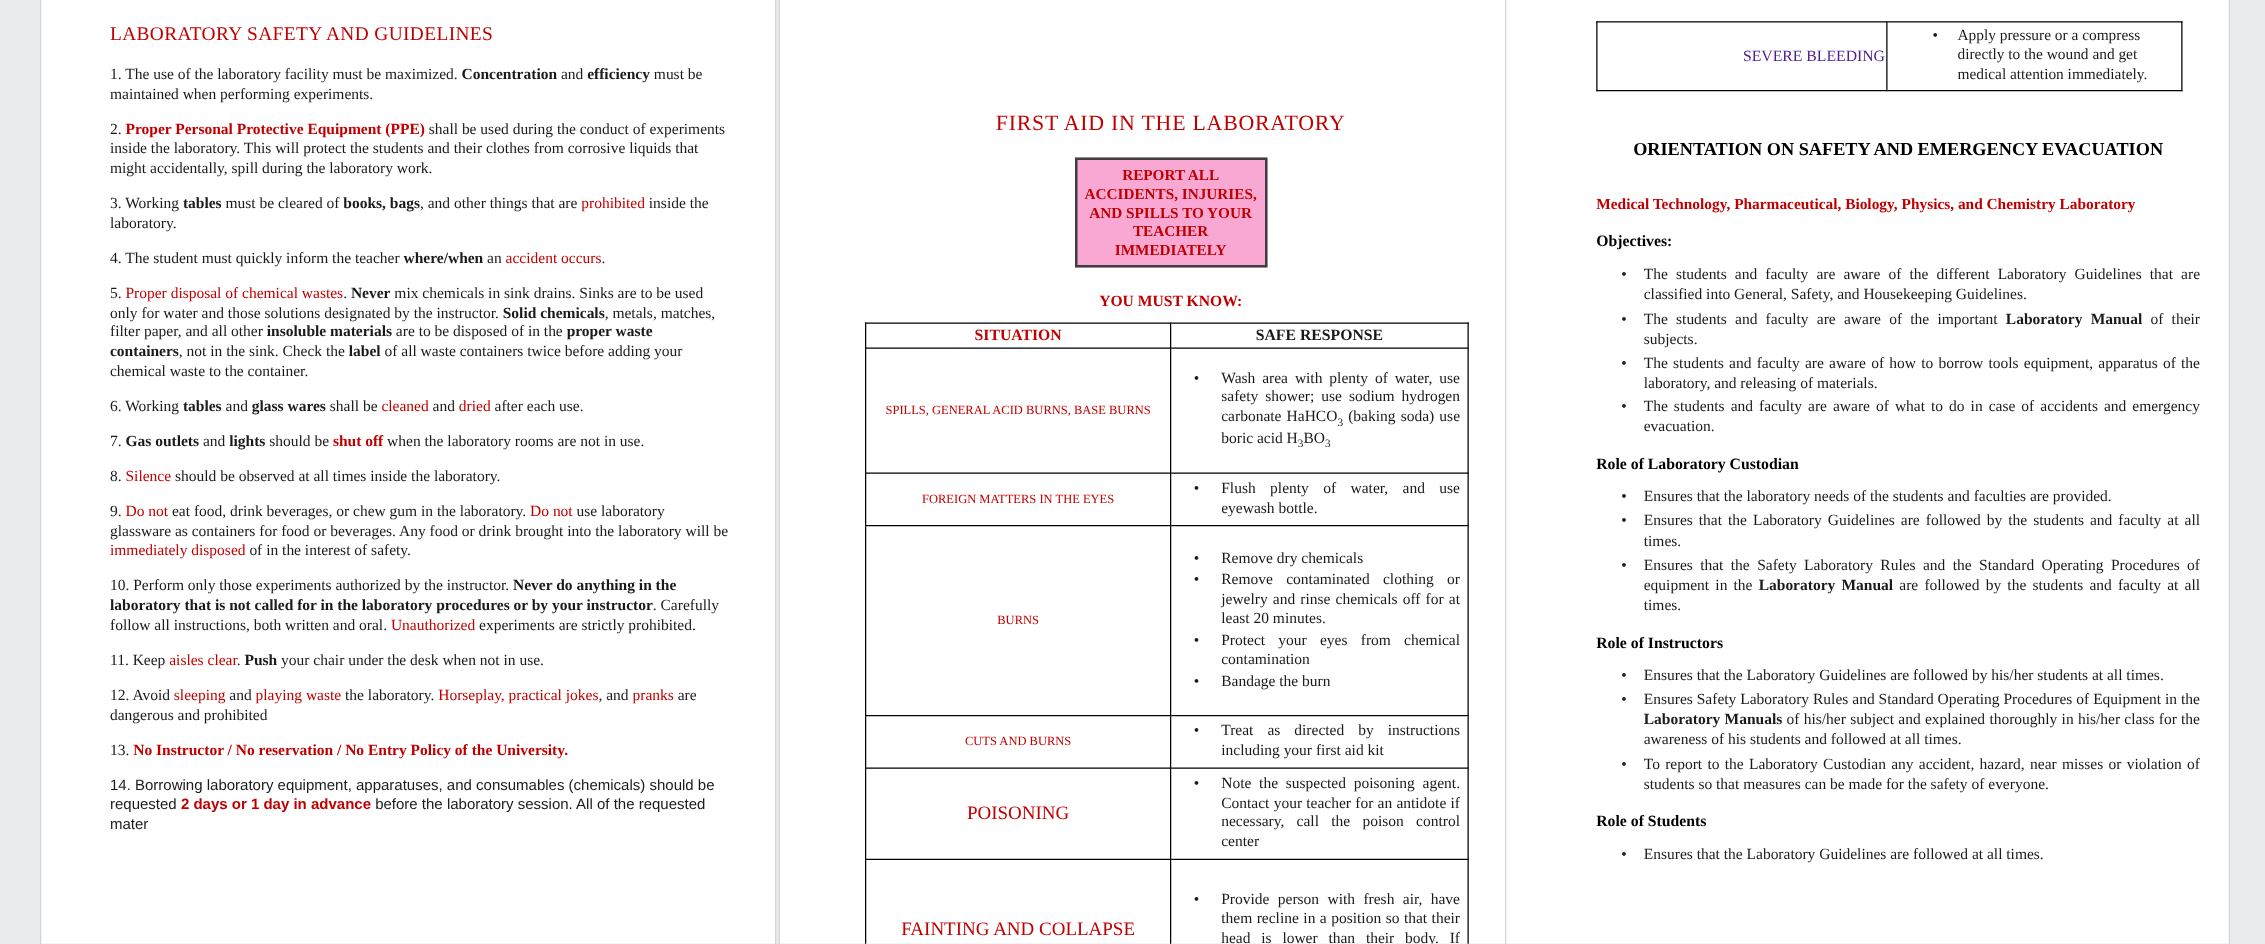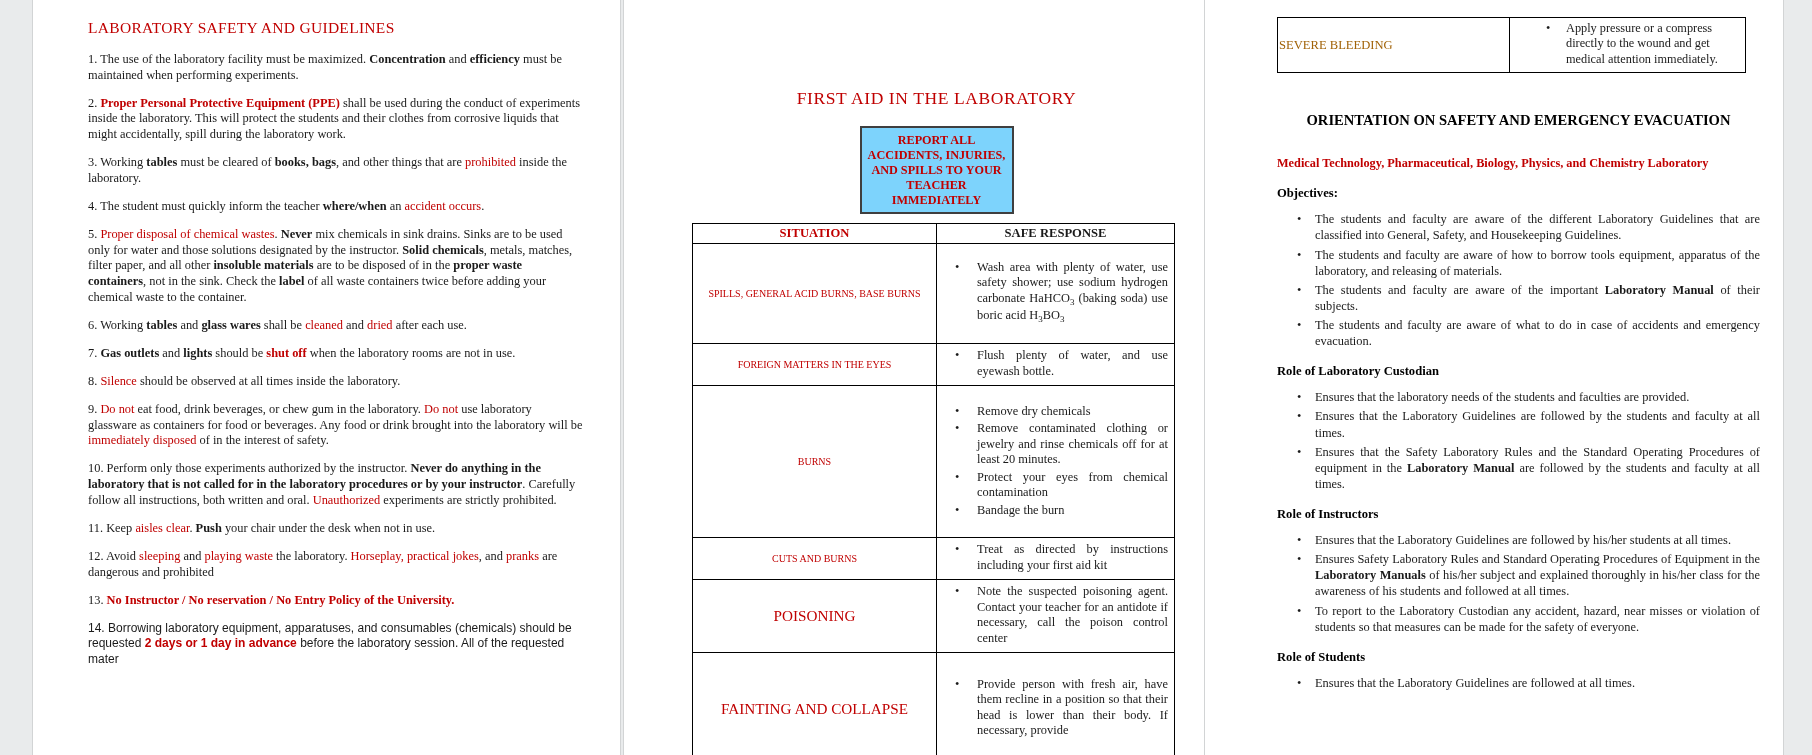--- a/index.html
+++ b/index.html
@@ -32,21 +32,21 @@
   .para{font-size:12.4px;line-height:1.26;margin:0 0 12.5px 0;}
   .para.sans{font-family:"Liberation Sans","DejaVu Sans",sans-serif;font-size:12px;line-height:1.3;}
 
   
   .p2-title{
     color:#C00000;font-size:17.5px;font-weight:normal;text-align:center;
     margin:88px 0 0 0;letter-spacing:.6px;
   }
   .alert-box{
     width:154px;margin:17px auto 0 auto;box-sizing:border-box;
-    border:2px solid #3f3f3f;background:#7dd3fc;
+    border:2px solid #3f3f3f;background:#f9a8d4;
     padding:5px 3px;text-align:center;
     color:#C00000;font-weight:bold;font-size:12.2px;line-height:1.22;
   }
   .must-know{color:#C00000;font-weight:bold;font-size:12.5px;text-align:center;margin-top:20px;}
   .must-desc{font-size:12.4px;line-height:1.26;text-align:center;margin:2px 8px 0 8px;}
   .fa-table{
     border-collapse:collapse;table-layout:fixed;width:482px;
     margin:9px 0 0 68px;
   }
   .fa-table th,.fa-table td{border:1px solid #000;box-sizing:border-box;vertical-align:middle;}
@@ -65,21 +65,21 @@
   .fa-table tbody tr:nth-child(5) td.situation,
   .fa-table tbody tr:nth-child(6) td.situation{font-size:15.2px;}
 
   .bullets{list-style:none;margin:0;padding:0;}
   .bullets li{position:relative;padding-left:40px;line-height:1.25;text-align:justify;margin:0 0 2px 0;}
   .bullets li::before{content:"\2022";position:absolute;left:18px;top:0;}
 
   
   .sb-table{border-collapse:collapse;table-layout:fixed;width:468px;margin:5px 0 0 0;}
   .sb-table td{border:1.5px solid #000;box-sizing:border-box;vertical-align:middle;}
-  .sb-table td.situation{color:#a16207;text-align:left;font-size:12.6px;}
+  .sb-table td.situation{color:#4c1d95;text-align:right;font-size:12.6px;}
   .sb-table td.response{font-size:12.3px;padding:3px 4px 3px 0;height:46px;}
   .sb-table .bullets li{text-align:left;padding-left:56px;}
   .sb-table .bullets li::before{left:36px;}
 
   .p3-title{
     font-size:14.6px;font-weight:bold;text-align:center;
     max-width:430px;margin:38px auto 0 auto;line-height:1.25;color:#000;
   }
   .p3-subtitle{
     color:#C00000;font-weight:bold;font-size:12.3px;
@@ -108,20 +108,21 @@
       <div class="para"><span>11.  Keep </span><span class="r">aisles clear</span><span>. </span><span class="b">Push</span><span> your chair under the desk when not in use.</span></div>
       <div class="para"><span>12. Avoid </span><span class="r">sleeping</span><span> and </span><span class="r">playing waste</span><span> the laboratory. </span><span class="r">Horseplay, practical jokes</span><span>, and </span><span class="r">pranks</span><span> are dangerous and prohibited</span></div>
       <div class="para"><span>13. </span><span class="br">No Instructor / No reservation / No Entry Policy of the University.</span></div>
       <div class="para sans"><span>14. Borrowing laboratory equipment, apparatuses, and consumables (chemicals) should be requested </span><span class="br">2 days or 1 day in advance</span><span> before the laboratory session. All of the requested mater</span></div>
     </div>
 </section>
 
 <section class="page page-2">
   <h1 class="p2-title">FIRST AID IN THE LABORATORY</h1>
   <div class="alert-box">REPORT ALL ACCIDENTS, INJURIES, AND SPILLS TO YOUR TEACHER IMMEDIATELY</div>
+  <div class="must-know">YOU MUST KNOW:</div>
   <table class="fa-table">
     <colgroup>
         <col style="width:244px">
         <col style="width:238px">
       </colgroup>
     <thead>
       <tr>
         <th class="th-situation">SITUATION</th>
         <th>SAFE RESPONSE</th>
       </tr>
@@ -198,22 +199,22 @@
         </td>
       </tr>
     </tbody>
   </table>
   <h1 class="p3-title">ORIENTATION ON SAFETY AND EMERGENCY EVACUATION</h1>
   <div class="p3-subtitle">Medical Technology, Pharmaceutical, Biology, Physics, and Chemistry Laboratory</div>
   <div>
       <div class="sec-h">Objectives:</div>
       <ul class="bullets p3-bullets">
         <li><span>The students and faculty are aware of the different Laboratory Guidelines that are classified into General, Safety, and Housekeeping Guidelines.</span></li>
+        <li><span>The students and faculty are aware of the important </span><span class="b">Laboratory Manual</span><span> of their subjects.</span></li>
         <li><span>The students and faculty are aware of how to borrow tools equipment, apparatus of the laboratory, and releasing of materials.</span></li>
-        <li><span>The students and faculty are aware of the important </span><span class="b">Laboratory Manual</span><span> of their subjects.</span></li>
         <li><span>The students and faculty are aware of what to do in case of accidents and emergency evacuation.</span></li>
       </ul>
       <div class="sec-h">Role of Laboratory Custodian</div>
       <ul class="bullets p3-bullets">
         <li><span>Ensures that the laboratory needs of the students and faculties are provided.</span></li>
         <li><span>Ensures that the Laboratory Guidelines are followed by the students and faculty at all times.</span></li>
         <li><span>Ensures that the Safety Laboratory Rules and the Standard Operating Procedures of equipment in the </span><span class="b">Laboratory Manual</span><span> are followed by the students and faculty at all times.</span></li>
       </ul>
       <div class="sec-h">Role of Instructors</div>
       <ul class="bullets p3-bullets">

